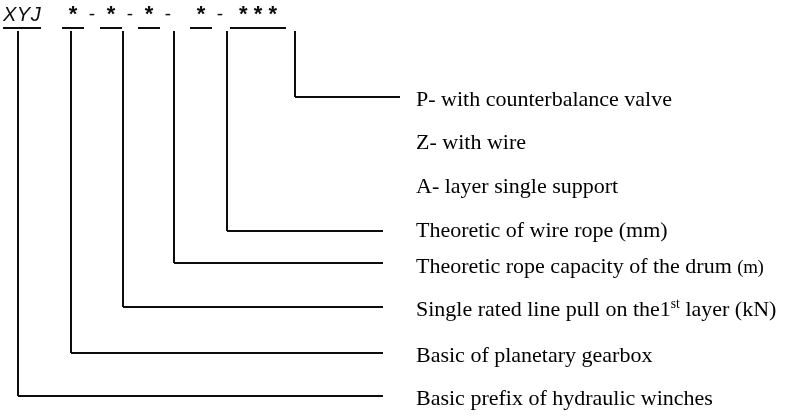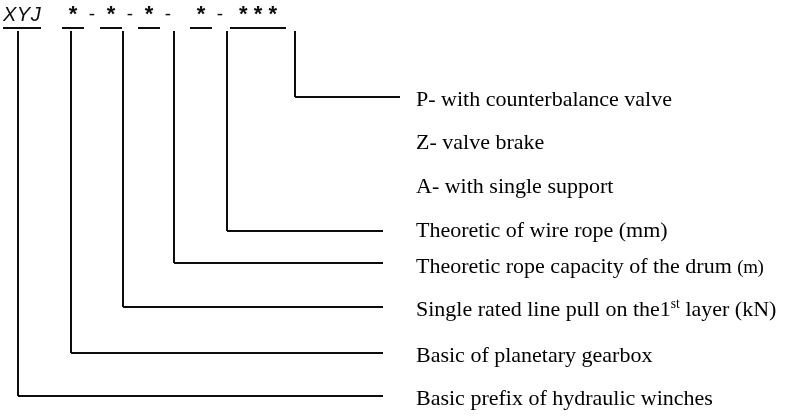--- a/index.html
+++ b/index.html
@@ -121,22 +121,22 @@
       <span class="code-token dash" style="left: 124px; width: 12px;"><span>-</span></span>
       <span class="code-token star" style="left: 138px; width: 22px;"><span>*</span><span class="bar"></span></span>
       <span class="code-token dash" style="left: 162px; width: 12px;"><span>-</span></span>
       <span class="code-token star" style="left: 190px; width: 22px;"><span>*</span><span class="bar"></span></span>
       <span class="code-token dash" style="left: 214px; width: 12px;"><span>-</span></span>
       <span class="code-token star" style="left: 230px; width: 56px;"><span>* * *</span><span class="bar"></span></span>
     </div>
 
   <div id="labels-layer">
       <div class="label" style="left: 416px; top: 89px;">P- with counterbalance valve</div>
-      <div class="label" style="left: 416px; top: 132px;">Z- valve brake</div>
-      <div class="label" style="left: 416px; top: 176px;">A- with single support</div>
+      <div class="label" style="left: 416px; top: 132px;">Z- with wire</div>
+      <div class="label" style="left: 416px; top: 176px;">A- layer single support</div>
       <div class="label" style="left: 416px; top: 220px;">Theoretic of wire rope (mm)</div>
       <div class="label" style="left: 416px; top: 256px;">Theoretic rope capacity of the drum <span class="sqm">(m)</span></div>
       <div class="label" style="left: 416px; top: 299px;">Single rated line pull on the1<sup>st</sup> layer (kN)</div>
       <div class="label" style="left: 416px; top: 345px;">Basic of planetary gearbox</div>
       <div class="label" style="left: 416px; top: 388px;">Basic prefix of hydraulic winches</div>
     </div>
 
 </div>
 
 </body></html>

